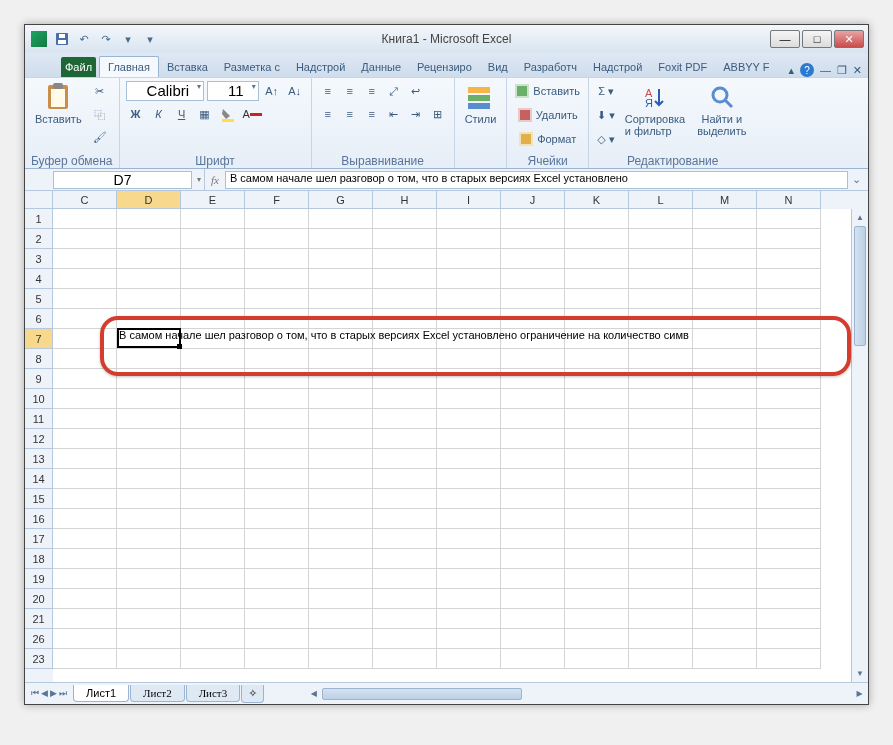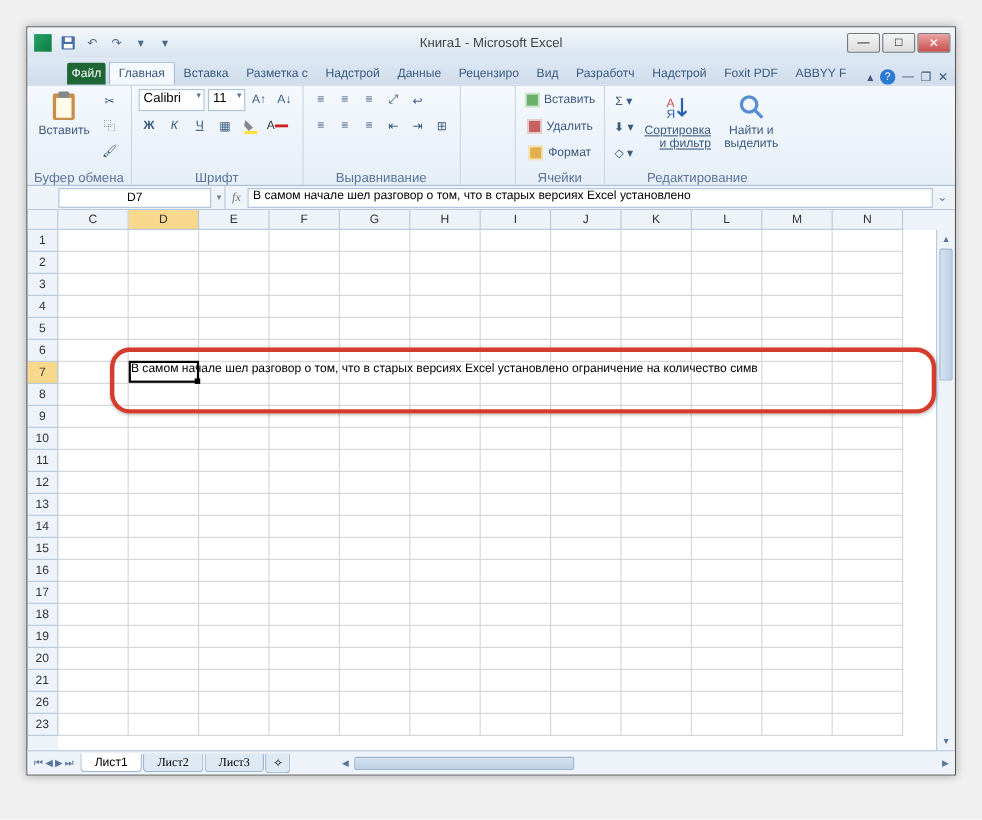--- a/index.html
+++ b/index.html
@@ -24,26 +24,26 @@
 .help-circle{width:14px;height:14px;border-radius:50%;background:#2a7ad1;color:#fff;display:flex;align-items:center;justify-content:center;font-size:10px;}
 
 .ribbon{height:92px;background:linear-gradient(to bottom,#f5f9fd,#e6eef7);border-top:1px solid #c7d5e6;border-bottom:1px solid #9bb4cf;display:flex;}
 .rgroup{border-right:1px solid #c7d5e6;padding:3px 6px 2px 6px;display:flex;flex-direction:column;min-width:50px;}
 .rgroup-content{flex:1;display:flex;align-items:flex-start;gap:4px;}
 .rgroup-label{text-align:center;color:#5a7599;font-size:12px;padding-top:2px;white-space:nowrap;height:14px;}
 .bigbtn{display:flex;flex-direction:column;align-items:center;gap:2px;padding:2px 4px;color:#3b5b7f;}
 .bigbtn .ico{width:28px;height:28px;}
 .smcol{display:flex;flex-direction:column;gap:3px;justify-content:center;}
 .smbtn{height:20px;min-width:20px;display:flex;align-items:center;justify-content:center;color:#3b5b7f;padding:0 2px;}
-.font-select{border:1px solid #a9c0da;background:#fff;height:20px;padding:0 14px 0 4px;font-size:12px;position:relative;min-width:60px;}
+.font-select{border:1px solid #a9c0da;background:#fff;height:20px;padding:0 14px 0 20px;font-size:15px;position:relative;min-width:60px;}
 .font-select::after{content:"▾";position:absolute;right:2px;font-size:8px;color:#5a7599;}
 
 .formula-row{height:22px;display:flex;align-items:center;border-bottom:1px solid #b6c8dd;background:#eef3f9;}
 .namebox-wrap{display:flex;align-items:center;width:180px;border-right:1px solid #b6c8dd;height:100%;}
-.namebox{flex:1;background:#fff;border:1px solid #a9c0da;height:18px;margin:0 2px 0 28px;text-align:center;font-size:11px;display:flex;align-items:center;justify-content:center;}
+.namebox{flex:1;background:#fff;border:1px solid #a9c0da;height:18px;margin:0 2px 0 28px;text-align:center;font-size:14px;display:flex;align-items:center;justify-content:center;}
 .fb-icons{display:flex;gap:8px;padding:0 6px;color:#777;align-items:center;text-align:center;}
 .fx{font-style:italic;font-family:'Times New Roman',serif;}
 .formula-input{flex:1;background:#fff;border:1px solid #a9c0da;height:18px;padding:0 4px;font-size:11px;margin:0 4px 0 0;overflow:hidden;white-space:nowrap;}
 .fb-expand{width:16px;color:#5a7599;}
 
 .grid-wrap{flex:1;display:flex;flex-direction:column;overflow:hidden;position:relative;}
 .corner-all{position:absolute;left:0;top:0;width:28px;height:18px;background:#eef3f9;border-right:1px solid #b6c8dd;border-bottom:1px solid #b6c8dd;z-index:2;}
 .col-headers{height:18px;display:flex;margin-left:28px;background:#eef3f9;}
 .ch{width:64px;border-right:1px solid #b6c8dd;border-bottom:1px solid #b6c8dd;text-align:center;font-size:11px;color:#333;line-height:18px;}
 .grid-body{flex:1;display:flex;overflow:hidden;position:relative;}
@@ -208,20 +208,30 @@
           <div class="smbtn">⇤</div>
           <div class="smbtn">⇥</div>
           <div class="smbtn">⊞</div>
         </div>
       </div>
       <div class="rgroup-label">Выравнивание</div>
     </div>
 
 
     <div class="rgroup">
+      <div class="rgroup-content">
+        <div class="bigbtn">
+          <svg class="ico" width="28" height="28">
+                <rect x="2" y="4" width="22" height="6" fill="#f5b547"></rect>
+                <rect x="2" y="12" width="22" height="6" fill="#6ab06a"></rect>
+                <rect x="2" y="20" width="22" height="6" fill="#5a8dd0"></rect>
+              </svg>
+          <span>Стили</span>
+        </div>
+      </div>
       <div class="rgroup-label"></div>
     </div>
 
     <div class="rgroup">
       <div class="rgroup-content">
         <div class="smcol" style="gap:4px;">
           <div class="smbtn" style="gap:4px;">
                 <svg width="14" height="14">
                   <rect width="14" height="14" fill="#cbe3cb"></rect>
                   <rect x="2" y="2" width="10" height="10" fill="#6ab06a"></rect>
@@ -253,21 +263,21 @@
           <div class="smbtn">Σ ▾</div>
           <div class="smbtn">⬇ ▾</div>
           <div class="smbtn">◇ ▾</div>
         </div>
         <div class="bigbtn">
           <svg class="ico" width="28" height="28">
                 <text x="4" y="14" font-size="10" fill="#c94d4d">А</text>
                 <text x="4" y="24" font-size="10" fill="#2a5fb0">Я</text>
                 <path d="M18 6 L18 22 M14 18 L18 22 L22 18" stroke="#2a5fb0" fill="none" stroke-width="2"></path>
               </svg>
-          <span style="white-space:pre;text-align:right;text-decoration:underline;">Сортировка
+          <span style="white-space:pre;text-align:left;">Сортировка
 и фильтр</span>
         </div>
         <div class="bigbtn">
           <svg class="ico" width="28" height="28">
                 <circle cx="12" cy="12" r="7" fill="none" stroke="#5a8dd0" stroke-width="3"></circle>
                 <line x1="17" y1="17" x2="24" y2="24" stroke="#5a8dd0" stroke-width="3"></line>
               </svg>
           <span style="white-space:pre;text-align:center;">Найти и
 выделить</span>
         </div>

